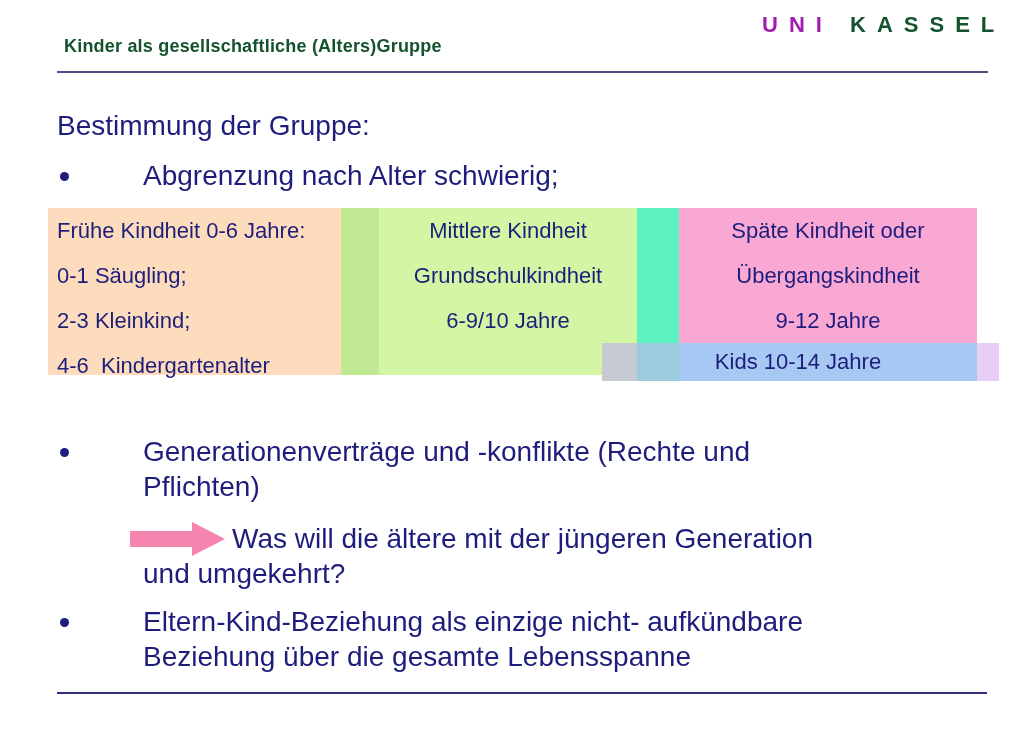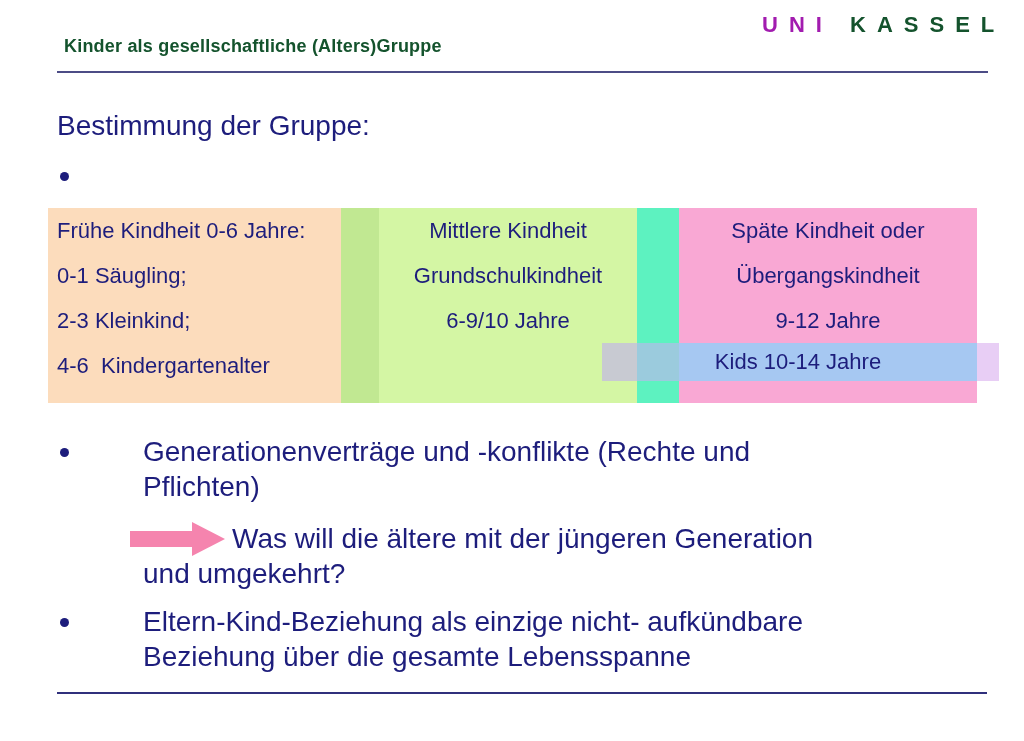--- a/index.html
+++ b/index.html
@@ -34,21 +34,21 @@
   #bullet2{top:434px;}
   #bullet3{top:604px;}
   
   .arrow-para{position:absolute;left:130px;top:519px;width:780px;font-size:28px;line-height:35px;}
   .arrow-row{display:flex;align-items:flex-end;}
   .arrow-svg{flex:0 0 auto;margin-top:3px;}
   .arrow-line1{margin-left:7px;}
   .arrow-line2{margin-left:13px;}
   
   .age-table{position:absolute;left:48px;top:208px;width:960px;height:173px;font-size:22px;}
-  .col,.strip{position:absolute;top:0;height:195px;}
+  .col,.strip{position:absolute;top:0;height:167px;}
   .col-c1{left:0;width:293px;}
   .strip-s1{left:293px;width:38px;}
   .col-c2{left:331px;width:258px;text-align:center;}
   .strip-s2{left:589px;width:42px;}
   .col-c3{left:631px;width:298px;text-align:center;}
   .t-line{height:45px;line-height:45px;white-space:pre;}
   .col-c1 .t-line{padding-left:9px;}
   .band-seg{position:absolute;top:135px;height:38px;}
   .band-seg1{left:554px;width:35px;}
   .band-seg2{left:589px;width:42px;}
@@ -73,20 +73,21 @@
     <span class="logo-row logo-row1">
       <span class="lg-magenta">UNI</span>
       <span class="lg-dark">KASSEL</span>
     </span>
   </div>
 
   <div class="section-title navy">Bestimmung der Gruppe:</div>
 
   <div class="bullet-item" id="bullet1">
     <span class="bullet-dot"></span>
+    <div class="bullet-text navy">Abgrenzung nach Alter schwierig;</div>
   </div>
 
   <div class="age-table navy">
     <div class="col col-c1" style="background-color: rgb(252, 220, 188);">
       <div class="t-line">Frühe Kindheit 0-6 Jahre:</div>
       <div class="t-line">0-1 Säugling;</div>
       <div class="t-line">2-3 Kleinkind;</div>
       <div class="t-line">4-6  Kindergartenalter</div>
     </div>
     <div class="strip strip-s1" style="background-color: rgb(193, 232, 146);"></div>

